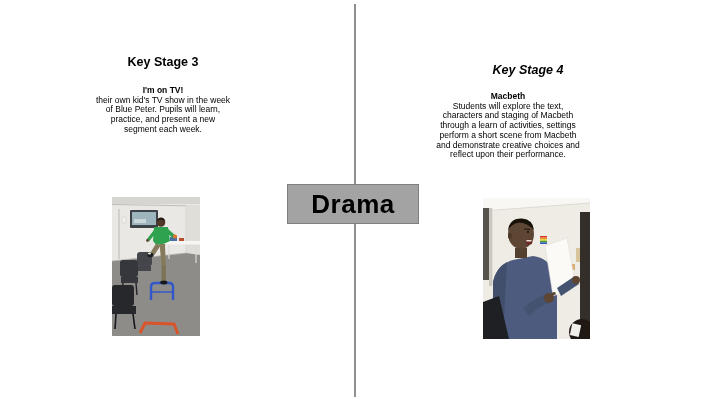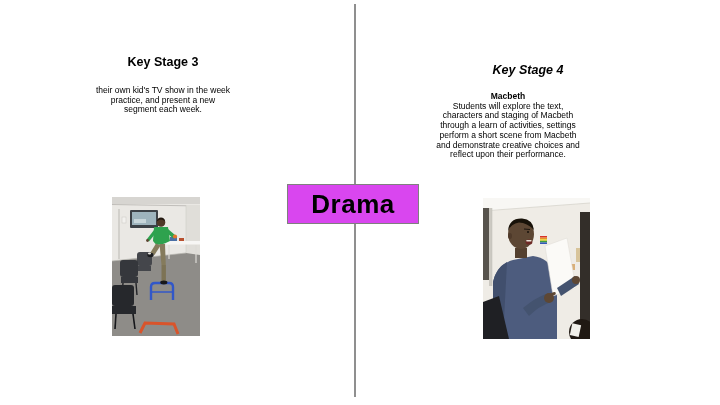--- a/index.html
+++ b/index.html
@@ -13,38 +13,39 @@
   .heading{position:absolute;font-weight:bold;font-size:12.5px;line-height:14px;text-align:center;margin:0;}
   .heading.ks3{left:68px;top:55px;width:190px;}
   .heading.ks4{left:433px;top:63px;width:190px;font-style:italic;}
   .body-text{position:absolute;font-size:8.5px;line-height:9.7px;text-align:center;}
   .body-text div{white-space:pre;}
   .body-text.ks3{left:73px;top:86px;width:180px;}
   .body-text.ks4{left:418px;top:92px;width:180px;}
   .subtitle{font-weight:bold;}
   .drama-box{
     position:absolute;left:287px;top:184px;width:132px;height:40px;
-    background:#d946ef;border:1.5px solid #7f7f7f;box-sizing:border-box;
+    background:#a3a3a3;border:1.5px solid #7f7f7f;box-sizing:border-box;
     display:flex;align-items:center;justify-content:center;
     font-size:26px;font-weight:bold;letter-spacing:0.5px;z-index:3;
   }
   .photo{position:absolute;display:block;}
   .photo.ks3{left:112px;top:197px;width:88px;height:139px;}
   .photo.ks4{left:483px;top:198px;width:107px;height:141px;}
 </style>
 </head>
 <body>
 
 <div class="slide">
 
   <div class="vline"></div>
 
   <h2 class="heading ks3">Key Stage 3</h2>
   <div class="body-text ks3">
-    <div><div>their own kid's TV show in the week</div><div>practice, and present a new</div><div>segment each week.</div></div>
+    <div class="subtitle">I'm on TV!</div>
+    <div><div>their own kid's TV show in the week</div><div>of Blue Peter. Pupils will learn,</div><div>practice, and present a new</div><div>segment each week.</div></div>
   </div>
 
   <svg class="photo ks3" viewBox="0 0 88 139" xmlns="http://www.w3.org/2000/svg">
     <rect x="0" y="0" width="88" height="139" fill="#eae8e4"></rect>
     <rect x="0" y="0" width="88" height="7" fill="#d7d5d1"></rect>
     <line x1="0" y1="7.5" x2="88" y2="9" stroke="#b5b3af" stroke-width="0.8"></line>
     <rect x="74" y="8" width="14" height="52" fill="#e0ded9"></rect>
     <line x1="74" y1="8" x2="74" y2="58" stroke="#cfccc7" stroke-width="0.6"></line>
     <rect x="6" y="12" width="2" height="50" fill="#d2d0cb"></rect>
     <rect x="10" y="20" width="4" height="6" fill="#f2f1ee" stroke="#c9c7c2" stroke-width="0.5"></rect>

